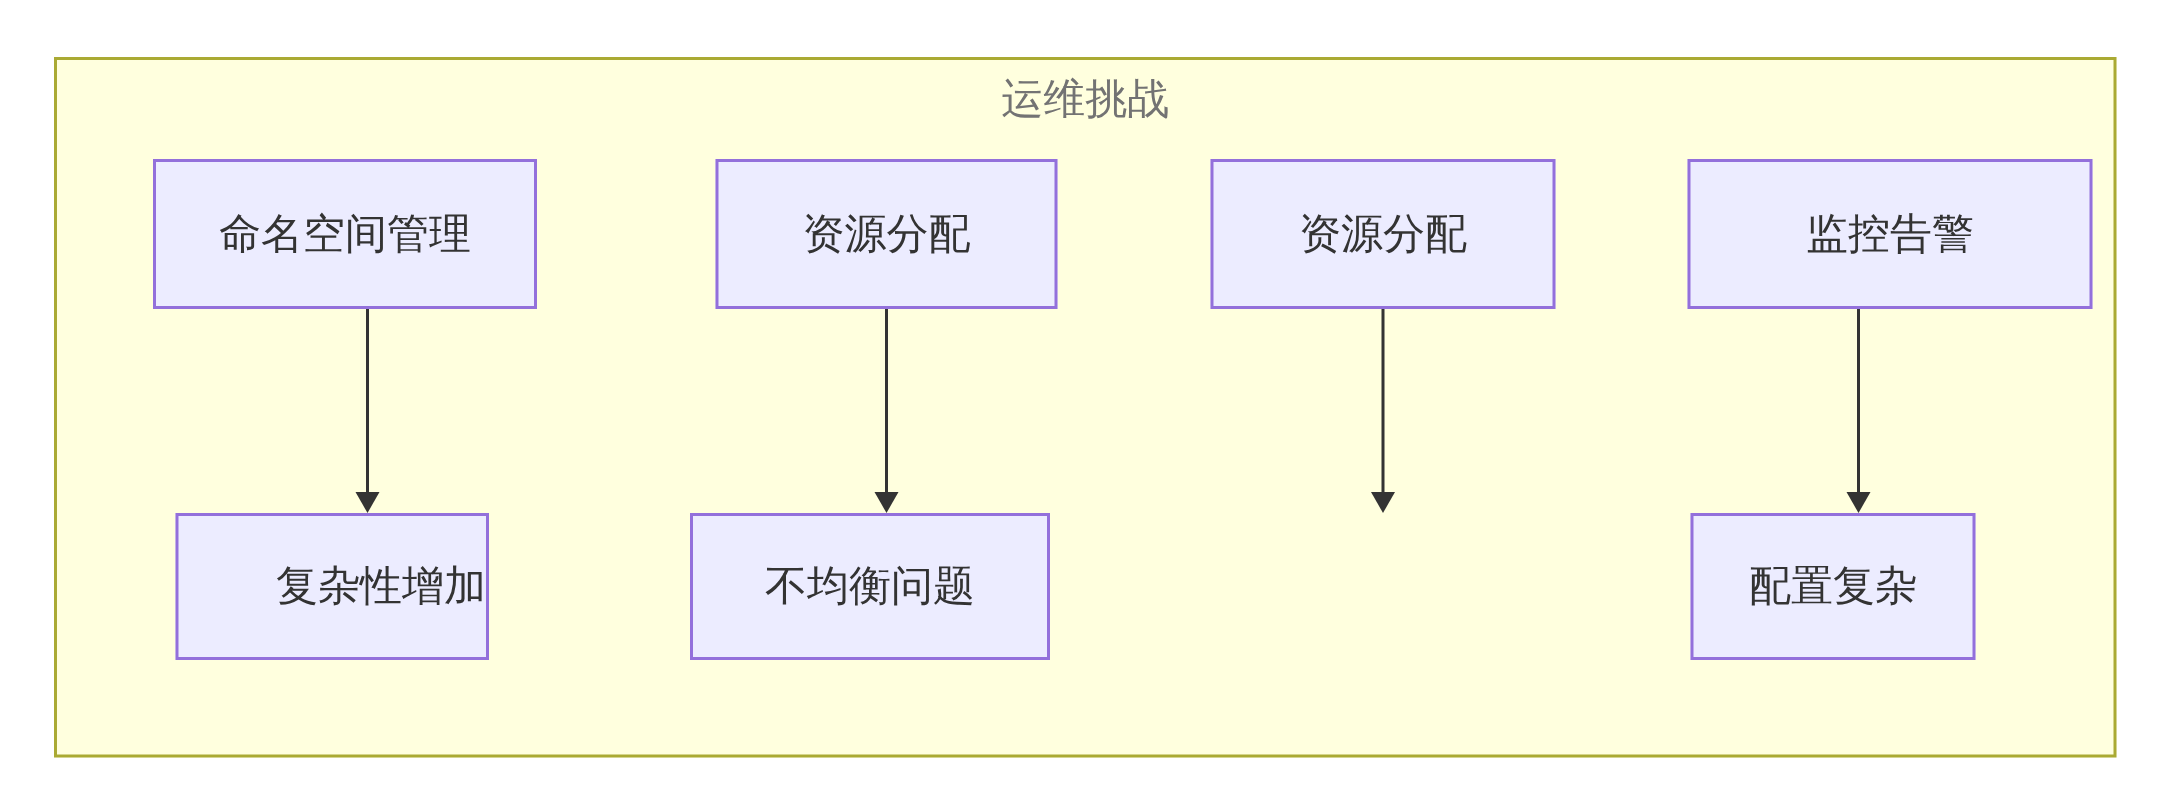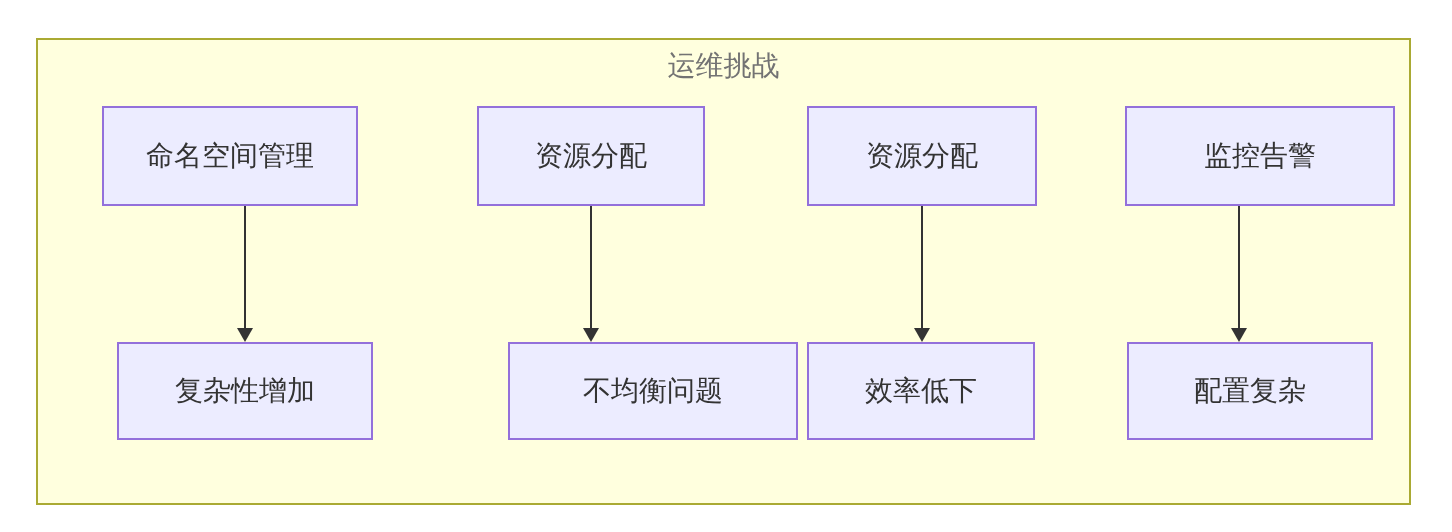--- a/index.html
+++ b/index.html
@@ -23,24 +23,24 @@
     border:2px solid var(--node-stroke,#9370db);
     display:flex;align-items:center;justify-content:center;
     font-size:28px;color:#333333;
   }
   .row-top{top:66px;height:100px;}
   .row-bottom{top:302px;height:98px;}
   .c1t{left:64px;width:256px;align-items:center;}
   .c2t{left:439px;width:228px;}
   .c3t{left:769px;width:230px;}
   .c4t{left:1087px;width:270px;}
-  .c1b{left:79px;width:256px;}
-  .c2b{left:422px;width:290px;margin-left:48px;}
+  .c1b{left:79px;width:209px;justify-content:flex-end;}
+  .c2b{left:422px;width:240px;}
   .c3b{left:769px;width:228px;}
-  .c4b{left:1089px;width:246px;}
+  .c4b{left:1089px;width:190px;}
   .arrow{position:absolute;top:166px;height:136px;width:16px;}
   .a1{left:199px;} .a2{left:545px;} .a3{left:876px;} .a4{left:1193px;}
   .arrow .line{
     position:absolute;left:7px;top:0;width:2px;height:122px;
     background:var(--edge-color,#333333);
   }
   .arrow .head{
     position:absolute;left:0;top:122px;width:0;height:0;
     border-left:8px solid transparent;border-right:8px solid transparent;
     border-top:14px solid var(--edge-color,#333333);
@@ -86,21 +86,18 @@
       <div class="line"></div>
       <div class="head"></div>
     </div>
 
     <div class="node row-bottom c1b">
       <span>复杂性增加</span>
     </div>
     <div class="node row-bottom c2b">
       <span>不均衡问题</span>
     </div>
-    <div class="node row-bottom c3b">
-      <span>效率低下</span>
-    </div>
     <div class="node row-bottom c4b">
       <span>配置复杂</span>
     </div>
   </div>
 
 </div>
 
 </body></html>

